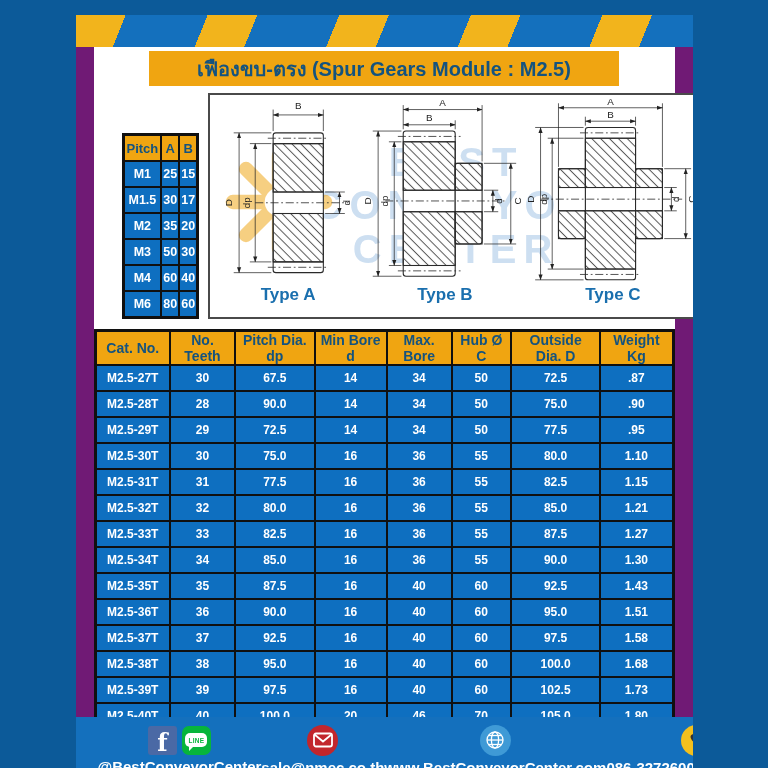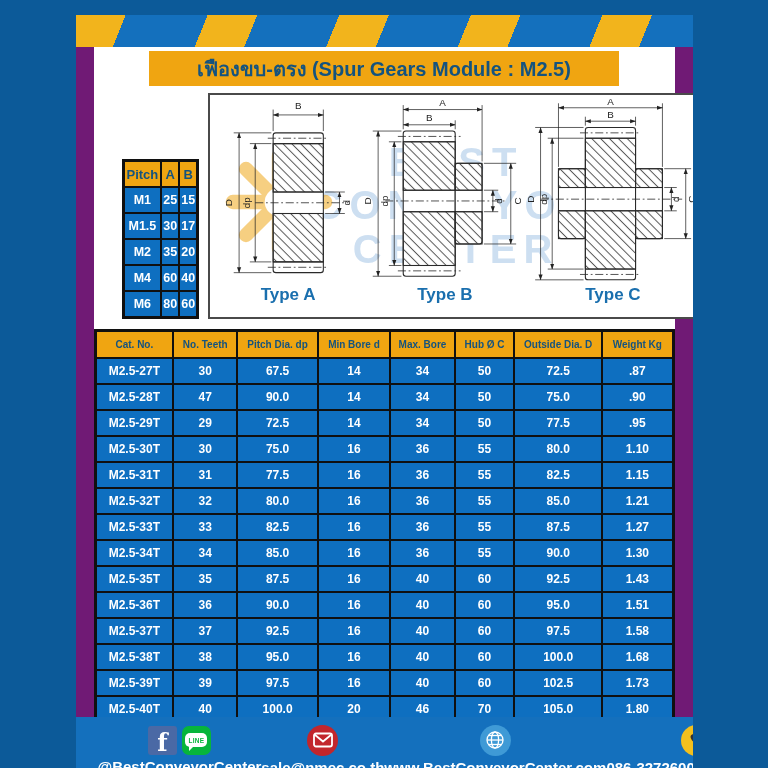--- a/index.html
+++ b/index.html
@@ -22,21 +22,21 @@
   .diagram-box{flex:1;border:2px solid #4a4a4a;position:relative;height:220px;
                display:flex;justify-content:space-around;align-items:flex-start;padding:2px 4px 0 4px;background:#fff;}
   .diagram{position:relative;z-index:1;display:flex;flex-direction:column;align-items:center;}
   .diagram svg{height:190px;display:block;}
   .diagram-label{font-weight:bold;font-size:17px;color:#1a6fae;margin-top:-2px;}
   .watermark{position:absolute;inset:0;z-index:0;display:flex;flex-direction:column;align-items:center;
              justify-content:center;color:rgba(130,175,220,0.40);font-weight:bold;font-size:40px;
              letter-spacing:7px;line-height:1.08;user-select:none;}
   .wm-star{position:absolute;left:14px;top:52px;opacity:0.55;}
   .gear-table{margin:10px auto 0;border:3px solid #101010;}
-  .gear-table th{background:#f0a511;color:#14537f;font-size:10px;font-weight:bold;
+  .gear-table th{background:#f0a511;color:#14537f;font-size:14px;font-weight:bold;
                  border:2px solid #101010;height:25px;padding:0 3px;}
   .gear-table td{background:#0e6fc0;color:#fff;font-size:12px;font-weight:600;
                  border:2px solid #101010;text-align:center;height:22px;line-height:1;}
   .gear-table th:nth-child(1){width:84px}
   .gear-table th:nth-child(2){width:66px}
   .gear-table th:nth-child(3){width:88px}
   .gear-table th:nth-child(4){width:78px}
   .gear-table th:nth-child(5){width:68px}
   .gear-table th:nth-child(6){width:62px}
   .gear-table th:nth-child(7){width:94px}
@@ -101,20 +101,25 @@
               <td>M1.5</td>
               <td>30</td>
               <td>17</td>
             </tr>
             <tr>
               <td>M2</td>
               <td>35</td>
               <td>20</td>
             </tr>
             <tr>
+              <td>M3</td>
+              <td>50</td>
+              <td>30</td>
+            </tr>
+            <tr>
               <td>M4</td>
               <td>60</td>
               <td>40</td>
             </tr>
             <tr>
               <td>M6</td>
               <td>80</td>
               <td>60</td>
             </tr>
           </tbody>
@@ -295,21 +300,21 @@
             <td>30</td>
             <td>67.5</td>
             <td>14</td>
             <td>34</td>
             <td>50</td>
             <td>72.5</td>
             <td>.87</td>
           </tr>
           <tr>
             <td>M2.5-28T</td>
-            <td>47</td>
+            <td>28</td>
             <td>90.0</td>
             <td>14</td>
             <td>34</td>
             <td>50</td>
             <td>75.0</td>
             <td>.90</td>
           </tr>
           <tr>
             <td>M2.5-29T</td>
             <td>29</td>

